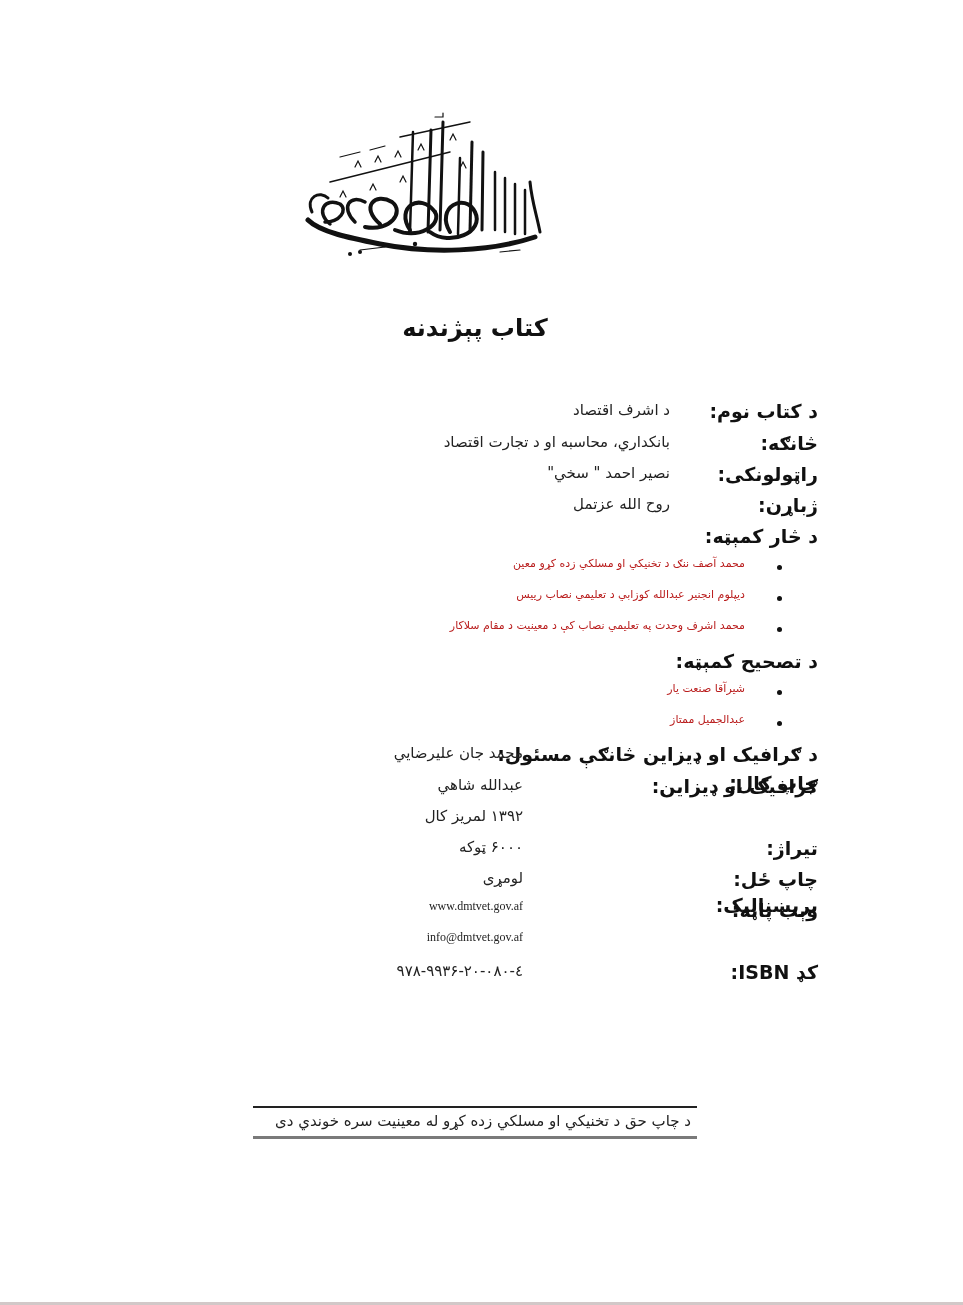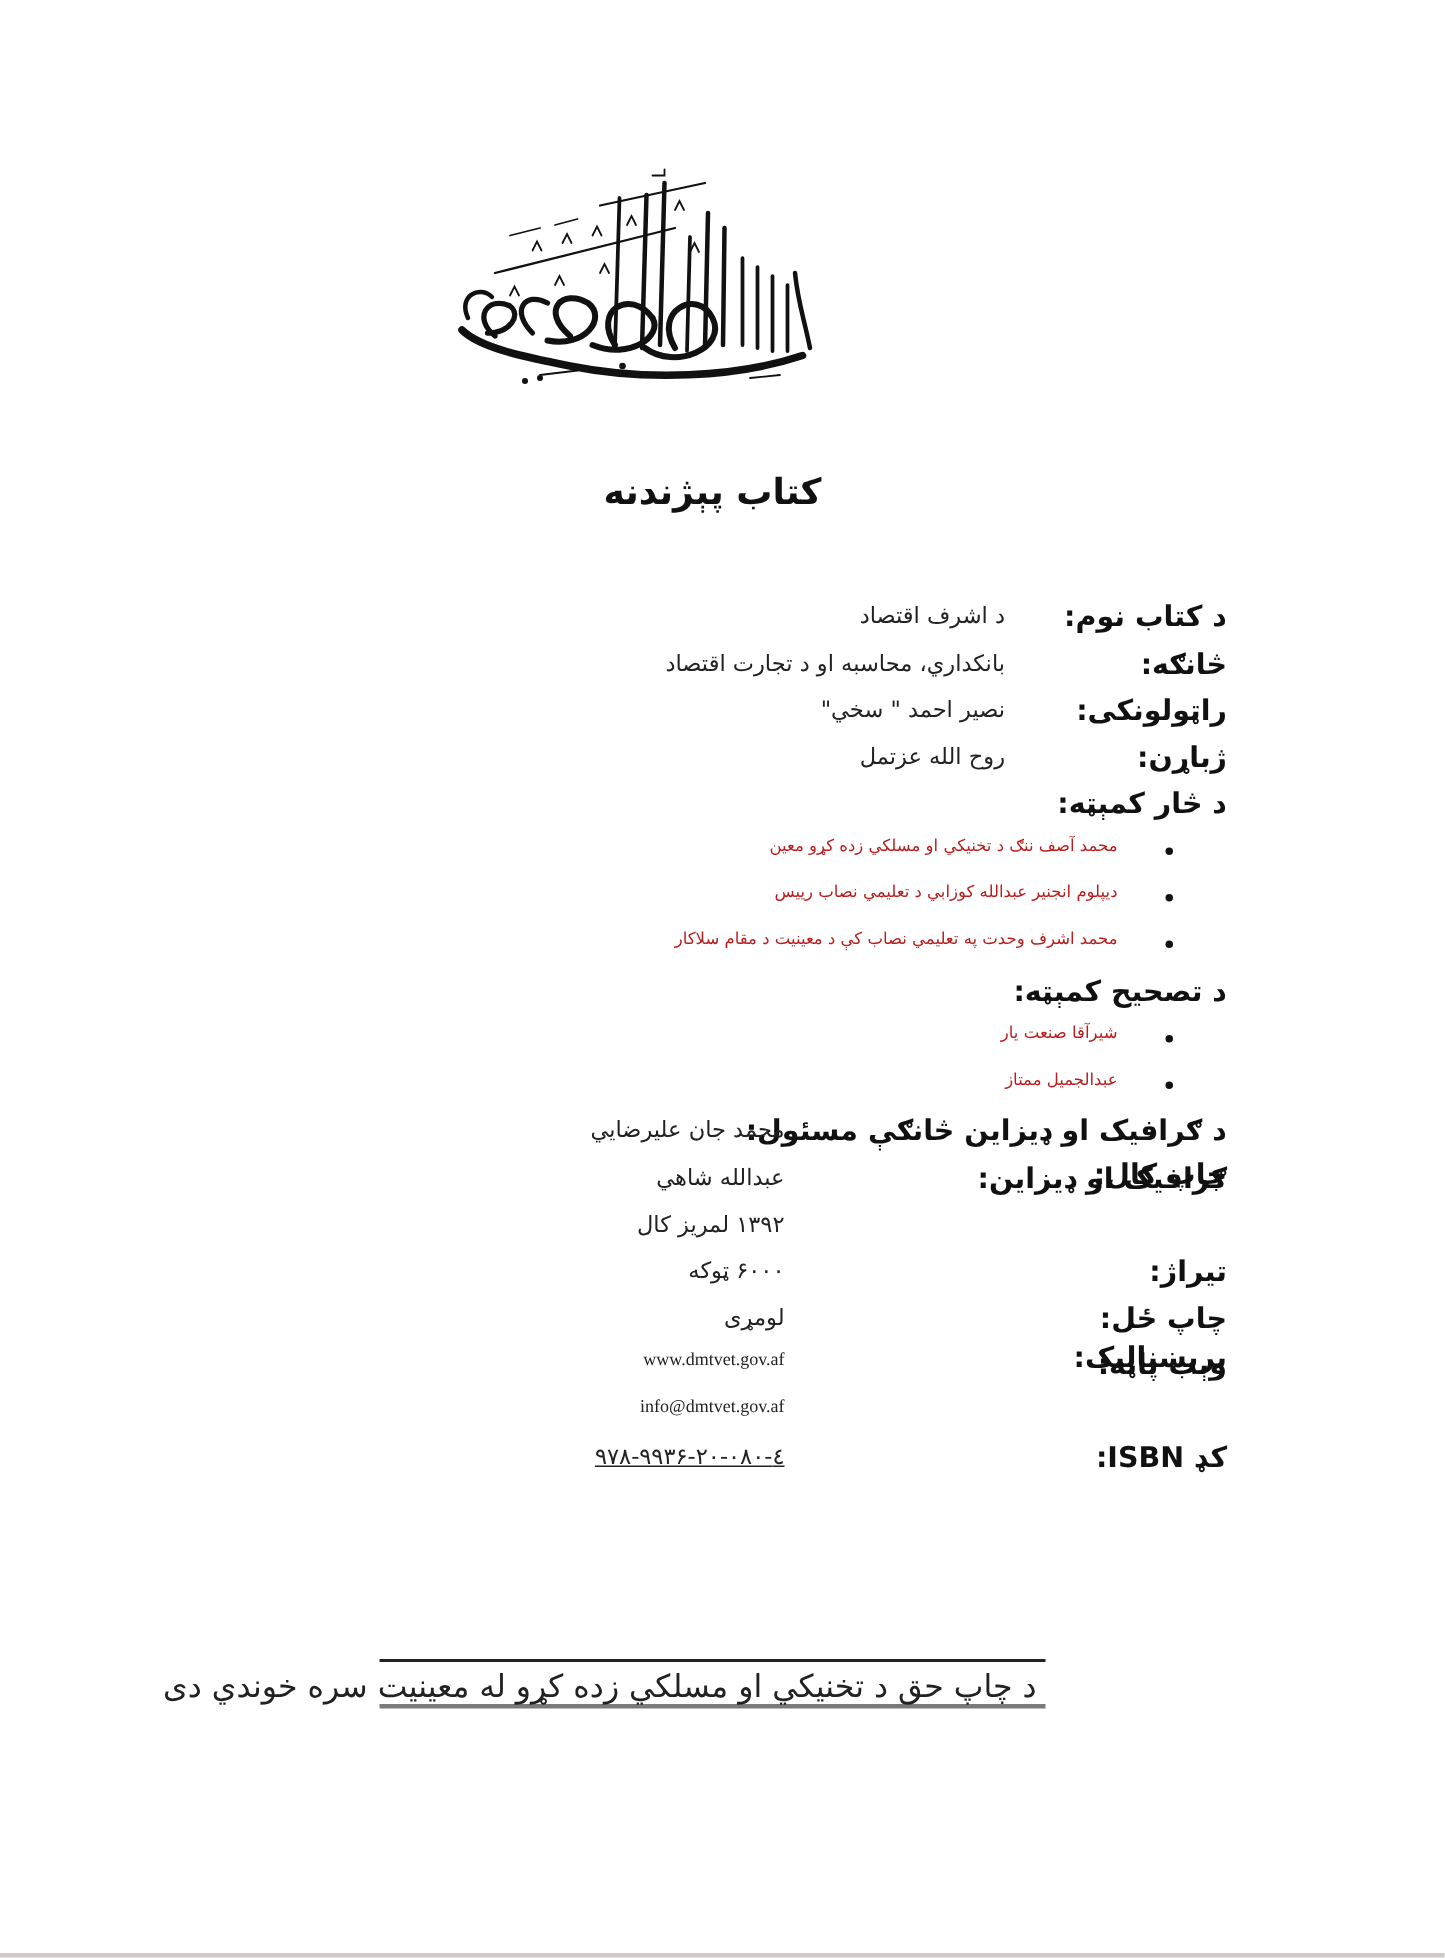--- a/index.html
+++ b/index.html
@@ -43,21 +43,21 @@
     white-space: nowrap; font-size: 11px; color: #b91c1c;
   }
   .footer-box {
     position: absolute; left: 253px; top: 1106px; width: 444px; height: 28px;
     border-top: 2px solid #222;
     border-bottom: 3px solid #7a7a7a;
     direction: rtl;
   }
   .footer-text {
     position: absolute; right: 6px; top: 4px;
-    font-size: 21px; color: #222; white-space: nowrap;
+    font-size: 15px; color: #222; white-space: nowrap;
   }
 </style>
 </head>
 <body>
 
 <div class="bismillah" title="بسم الله الرحمن الرحيم">
   <svg width="245" height="150" viewBox="0 0 245 150">
     <g fill="none" stroke="#111" stroke-linecap="round">
 
       <path d="M235 125 C190 140 130 142 80 132 C50 126 20 120 8 108" stroke-width="5"></path>
@@ -162,20 +162,20 @@
   <div class="label" style="top:868px;">چاپ ځل:</div>
   <div class="value" style="right:calc(963px - 523px); top:869px;">لومړی</div>
 
   <div class="label" style="top:899px;">وېب پاڼه:</div>
   <div class="value latin" style="right:calc(963px - 523px); top:899px;">www.dmtvet.gov.af</div>
 
   <div class="label" style="top:894px;">برېښنالیک:</div>
   <div class="value latin" style="right:calc(963px - 523px); top:930px;">info@dmtvet.gov.af</div>
 
   <div class="label" style="top:961px;">کډ ISBN:</div>
-  <div class="value" style="right:calc(963px - 523px); top:962px; direction:ltr;text-decoration:underline;">۹۷۸-۹۹۳۶-۲۰-۰۸۰-٤</div>
+  <div class="value" style="right:calc(963px - 523px); top:962px; direction:ltr;">۹۷۸-۹۹۳۶-۲۰-۰۸۰-٤</div>
 </div>
 
 <div class="footer-box">
   <div class="footer-text">د چاپ حق د تخنیکي او مسلکي زده کړو له معینیت سره خوندي دی</div>
 </div>
 
 <div class="page-bottom-border"></div>
 
 </body></html>

